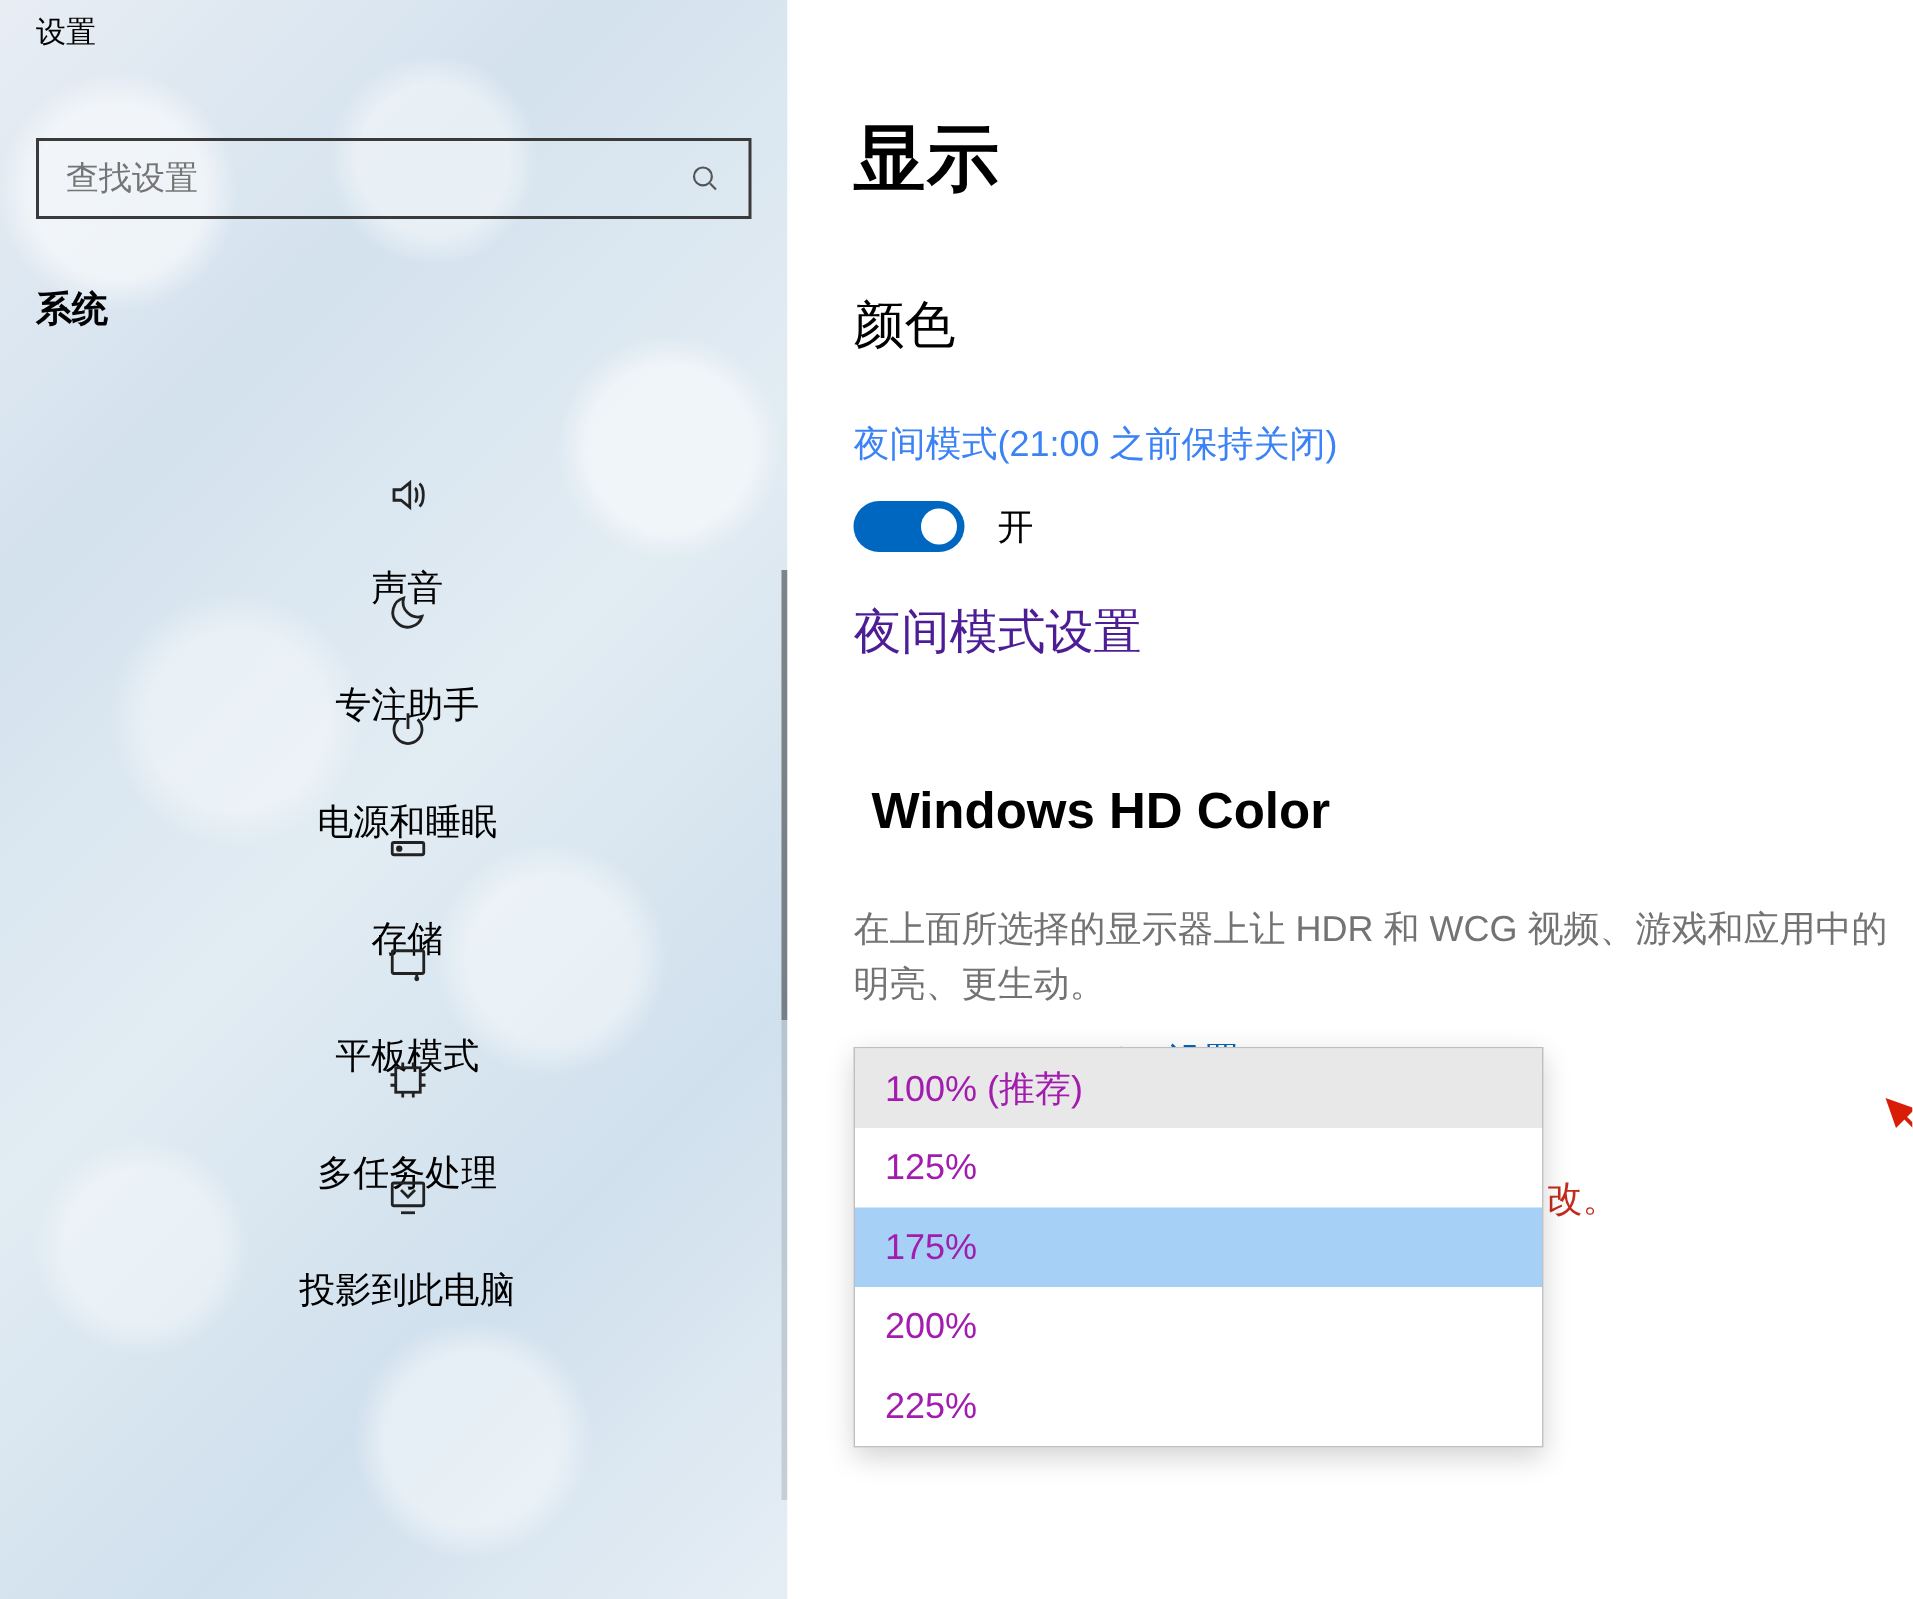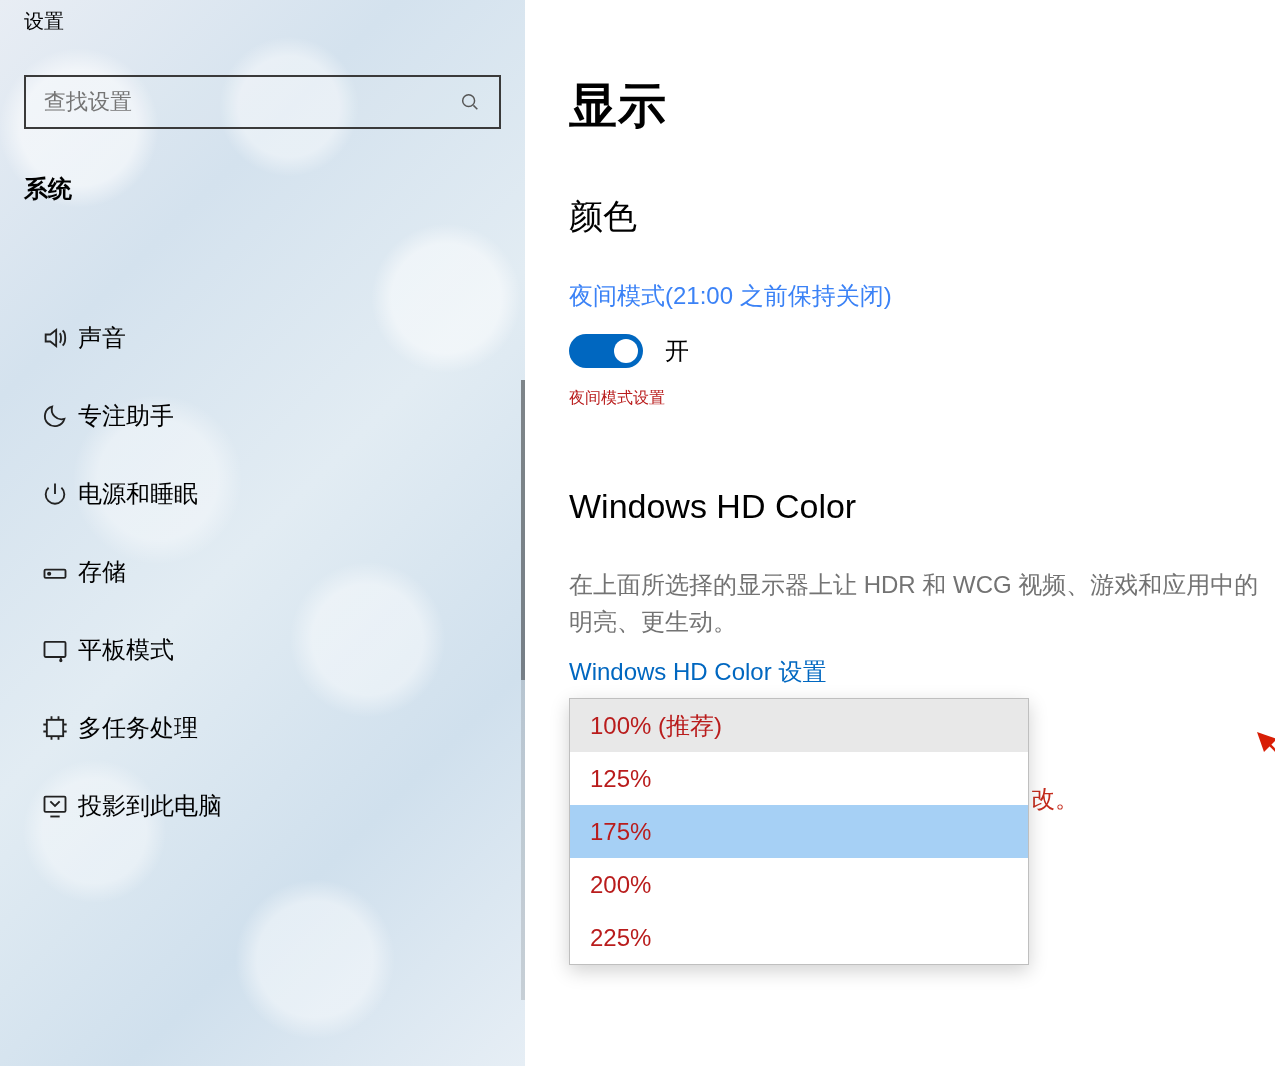--- a/index.html
+++ b/index.html
@@ -26,39 +26,39 @@
   pointer-events: none;
 }
 .sidebar-inner { position: relative; z-index: 1; }
 
 .sidebar-top-title { font-size: 20px; color: #000; padding: 8px 0 0 24px; }
 
 .nav-home { display: flex; align-items: center; gap: 24px; padding: 0 0 0 28px; margin-top: 74px; cursor: pointer; }
 .nav-home .icon { width: 28px; height: 28px; color: #222; }
 .nav-home .label { font-size: 24px; color: #000; }
 
-.search-wrap { margin: 40px 24px 0 24px; border-radius: 21px; }
+.search-wrap { margin: 57px 24px 0 24px; border-radius: 21px; }
 .search-box {
   width: 100%; height: 54px;
   border: 2px solid #3a3a3a;
   background: rgba(255,255,255,0.05);
   display: flex; align-items: center; padding: 0 18px;
 }
 .search-box input {
   flex: 1; border: none; background: transparent; outline: none;
   font-size: 22px; color: #666;
 }
 .search-box .s-icon { width: 22px; height: 22px; color: #555; }
 
 .nav-section-title { font-size: 24px; font-weight: 700; color: #000; padding: 0 0 0 24px; margin-top: 44px; }
 
 .nav-list { margin-top: 94px; }
 .nav-item {
-  display: flex; align-items: center; gap: 8px;
-  padding: 0 0 0 40px; height: 78px; cursor: pointer;
+  display: flex; align-items: center; gap: 32px;
+  padding: 0 0 0 18px; height: 78px; cursor: pointer; flex-direction: column;
 }
 .nav-item .icon { width: 30px; height: 30px; color: #222; display:flex;align-items:center;justify-content:center; }
 .nav-item .label { font-size: 24px; color: #000; }
 
 .scrollbar-track { position:absolute; right:0; top:380px; width:4px; height:620px; background: rgba(0,0,0,0.12); }
 .scrollbar-thumb { position:absolute; top:0; width:100%; height:300px; background: rgba(0,0,0,0.35); }
 
 .main { flex: 1; padding: 74px 0 0 44px; background: #fff; position: relative; overflow: hidden; }
 .page-title { font-size: 48px; font-weight: 600; color: #000; letter-spacing: 1px; }
 .section-title { font-size: 34px; font-weight: 400; color: #000; margin-top: 56px; }
@@ -68,33 +68,33 @@
 .toggle {
   width: 74px; height: 34px; border-radius: 17px; background: #0067c0;
   position: relative; cursor: pointer;
 }
 .toggle::after {
   content:""; position:absolute; right:5px; top:5px;
   width:24px; height:24px; border-radius:50%; background:#fff;
 }
 .toggle-label { font-size: 24px; color:#000; }
 
-.link { color:#b91c1c; font-size:16px; margin-top:20px; display:inline-block; cursor:pointer; }
-.section-title2 { font-size: 34px; font-weight: 400; color:#000; margin-top: 78px; }
+.link { color:#4c1d95; font-size:32px; margin-top:32px; display:inline-block; cursor:pointer; }
+.section-title2 { font-size: 34px; font-weight: 700; color:#000; margin-top: 78px; margin-left: 12px; }
 .body-text { font-size: 24px; color:#737373; margin-top: 40px; line-height: 1.55; max-width: 720px; }
 .link2 { color:#0067c0; font-size:24px; margin-top:16px; display:inline-block; cursor:pointer; }
 
 .dropdown {
   position: absolute; left: 44px; top: 698px; width: 460px;
   border: 1px solid #bfbfbf; background: #fff;
   box-shadow: 0 6px 18px rgba(0,0,0,0.18);
 }
 .dropdown-item {
   height: 53px; display:flex; align-items:center; padding-left:20px;
-  font-size: 24px; color:#b91c1c; cursor:pointer; background:#fff;
+  font-size: 24px; color:#a21caf; cursor:pointer; background:#fff;
 }
 .dropdown-item.current { background:#e8e8e8; }
 .dropdown-item.selected { background:#a6d0f5; }
 
 .behind-text {
   position:absolute; left: 506px; top: 783px; font-size:24px; color:#c42b1c;
 }
 
 .arrow {
   position:absolute; left: 730px; top: 730px; width: 90px; height: 90px; pointer-events:none;

